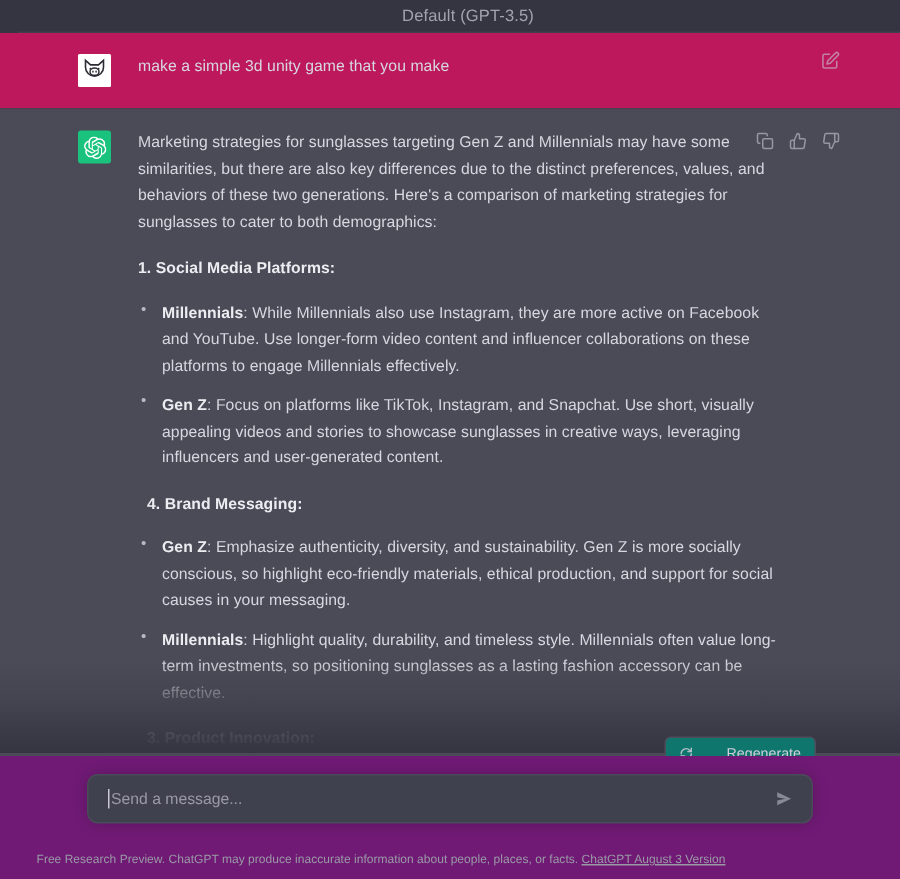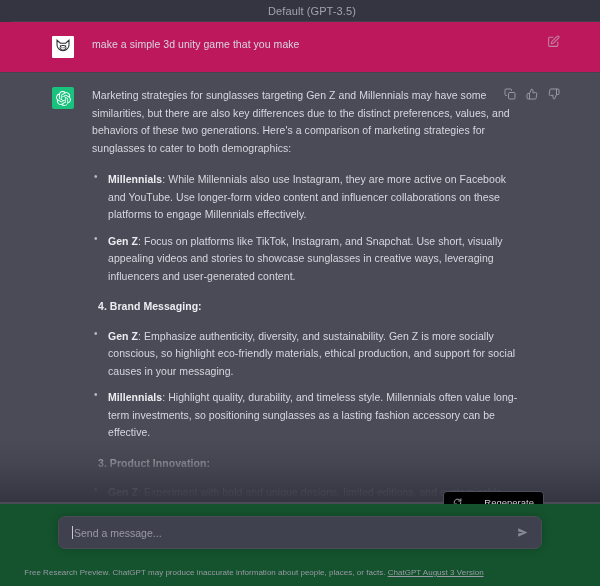--- a/index.html
+++ b/index.html
@@ -82,30 +82,30 @@
   .fade {
     position:absolute; left:0; bottom:0; width:600px; height:62px;
     background:linear-gradient(to bottom, rgba(75,75,88,0) 0%, rgba(66,66,78,.72) 42%, #343541 100%);
     pointer-events:none;
   }
 
   
   .regen {
     position:absolute; right:56px; bottom:72px;
     display:flex; align-items:center; gap:22px;
-    background:#000000; border:1px solid #4d4d5c; border-radius:4px;
+    background:#0f766e; border:1px solid #4d4d5c; border-radius:4px;
     padding:5px 9px;
     font-size:9.5px; color:#d0d0da; white-space:nowrap;
   }
   .regen svg { display:block; opacity:.85; }
 
   
   .composer-wrap {
     position:absolute; left:0; bottom:0; width:600px; height:82px;
-    background:#14532d;
+    background:#701a75;
     text-decoration:underline;
   }
   .composer {
     position:absolute; left:58px; top:12px;
     width:484px; height:33px;
     background:#40414f;
     border:1px solid #4a4b59; border-radius:7px;
     box-shadow:0 0 10px rgba(0,0,0,.18);
     display:flex; align-items:center;
   }
@@ -167,20 +167,21 @@
           <svg width="15" height="15" viewBox="0 0 24 24" fill="#ffffff">
             <path d="M22.28 9.82a5.98 5.98 0 0 0-.52-4.91 6.05 6.05 0 0 0-6.51-2.9A6.07 6.07 0 0 0 4.98 4.18a5.98 5.98 0 0 0-4 2.9 6.05 6.05 0 0 0 .75 7.1 5.98 5.98 0 0 0 .51 4.91 6.05 6.05 0 0 0 6.52 2.9A5.98 5.98 0 0 0 13.26 24a6.06 6.06 0 0 0 5.77-4.21 5.99 5.99 0 0 0 4-2.9 6.06 6.06 0 0 0-.75-7.07zM13.26 22.43a4.48 4.48 0 0 1-2.88-1.04l.14-.08 4.78-2.76a.79.79 0 0 0 .39-.68v-6.74l2.02 1.17a.07.07 0 0 1 .4.06v5.58a4.5 4.5 0 0 1-4.49 4.49zM3.6 18.3a4.47 4.47 0 0 1-.53-3l.14.09 4.78 2.76a.77.77 0 0 0 .78 0l5.84-3.37v2.33a.08.08 0 0 1-.3.07l-4.83 2.79a4.5 4.5 0 0 1-6.14-1.64zM2.34 7.9a4.49 4.49 0 0 1 2.35-1.97V11.6a.77.77 0 0 0 .38.67l5.82 3.36L8.87 16.8a.07.07 0 0 1-.07 0l-4.83-2.79A4.5 4.5 0 0 1 2.34 7.9zm16.6 3.86l-5.84-3.4L15.1 7.2a.07.07 0 0 1 .07 0l4.83 2.79a4.49 4.49 0 0 1-.68 8.1v-5.68a.8.8 0 0 0-.38-.65zm2.01-3.02l-.14-.09-4.77-2.78a.78.78 0 0 0-.79 0L9.42 9.24V6.91a.07.07 0 0 1 .03-.06l4.83-2.79a4.49 4.49 0 0 1 6.67 4.65zM8.32 12.86L6.3 11.7a.07.07 0 0 1-.04-.06V6.07a4.49 4.49 0 0 1 7.37-3.45l-.14.08L8.71 5.46a.79.79 0 0 0-.39.68zm1.1-2.37l2.6-1.5 2.61 1.5v3l-2.6 1.5-2.61-1.5z"></path>
           </svg>
         </div>
 
         <div class="msg">
           <div class="msg-text">
 
             <div class="p">Marketing strategies for sunglasses targeting Gen Z and Millennials may have some similarities, but there are also key differences due to the distinct preferences, values, and behaviors of these two generations. Here's a comparison of marketing strategies for sunglasses to cater to both demographics:</div>
 
+            <div class="h">1. Social Media Platforms:</div>
             <ul>
               <li>
                 <b>Millennials</b><span>: While Millennials also use Instagram, they are more active on Facebook and YouTube. Use longer-form video content and influencer collaborations on these platforms to engage Millennials effectively.</span>
               </li>
               <li>
                 <b>Gen Z</b><span>: Focus on platforms like TikTok, Instagram, and Snapchat. Use short, visually appealing videos and stories to showcase sunglasses in creative ways, leveraging influencers and user-generated content.</span>
               </li>
             </ul>
 
             <div class="h indent">4. Brand Messaging:</div>

